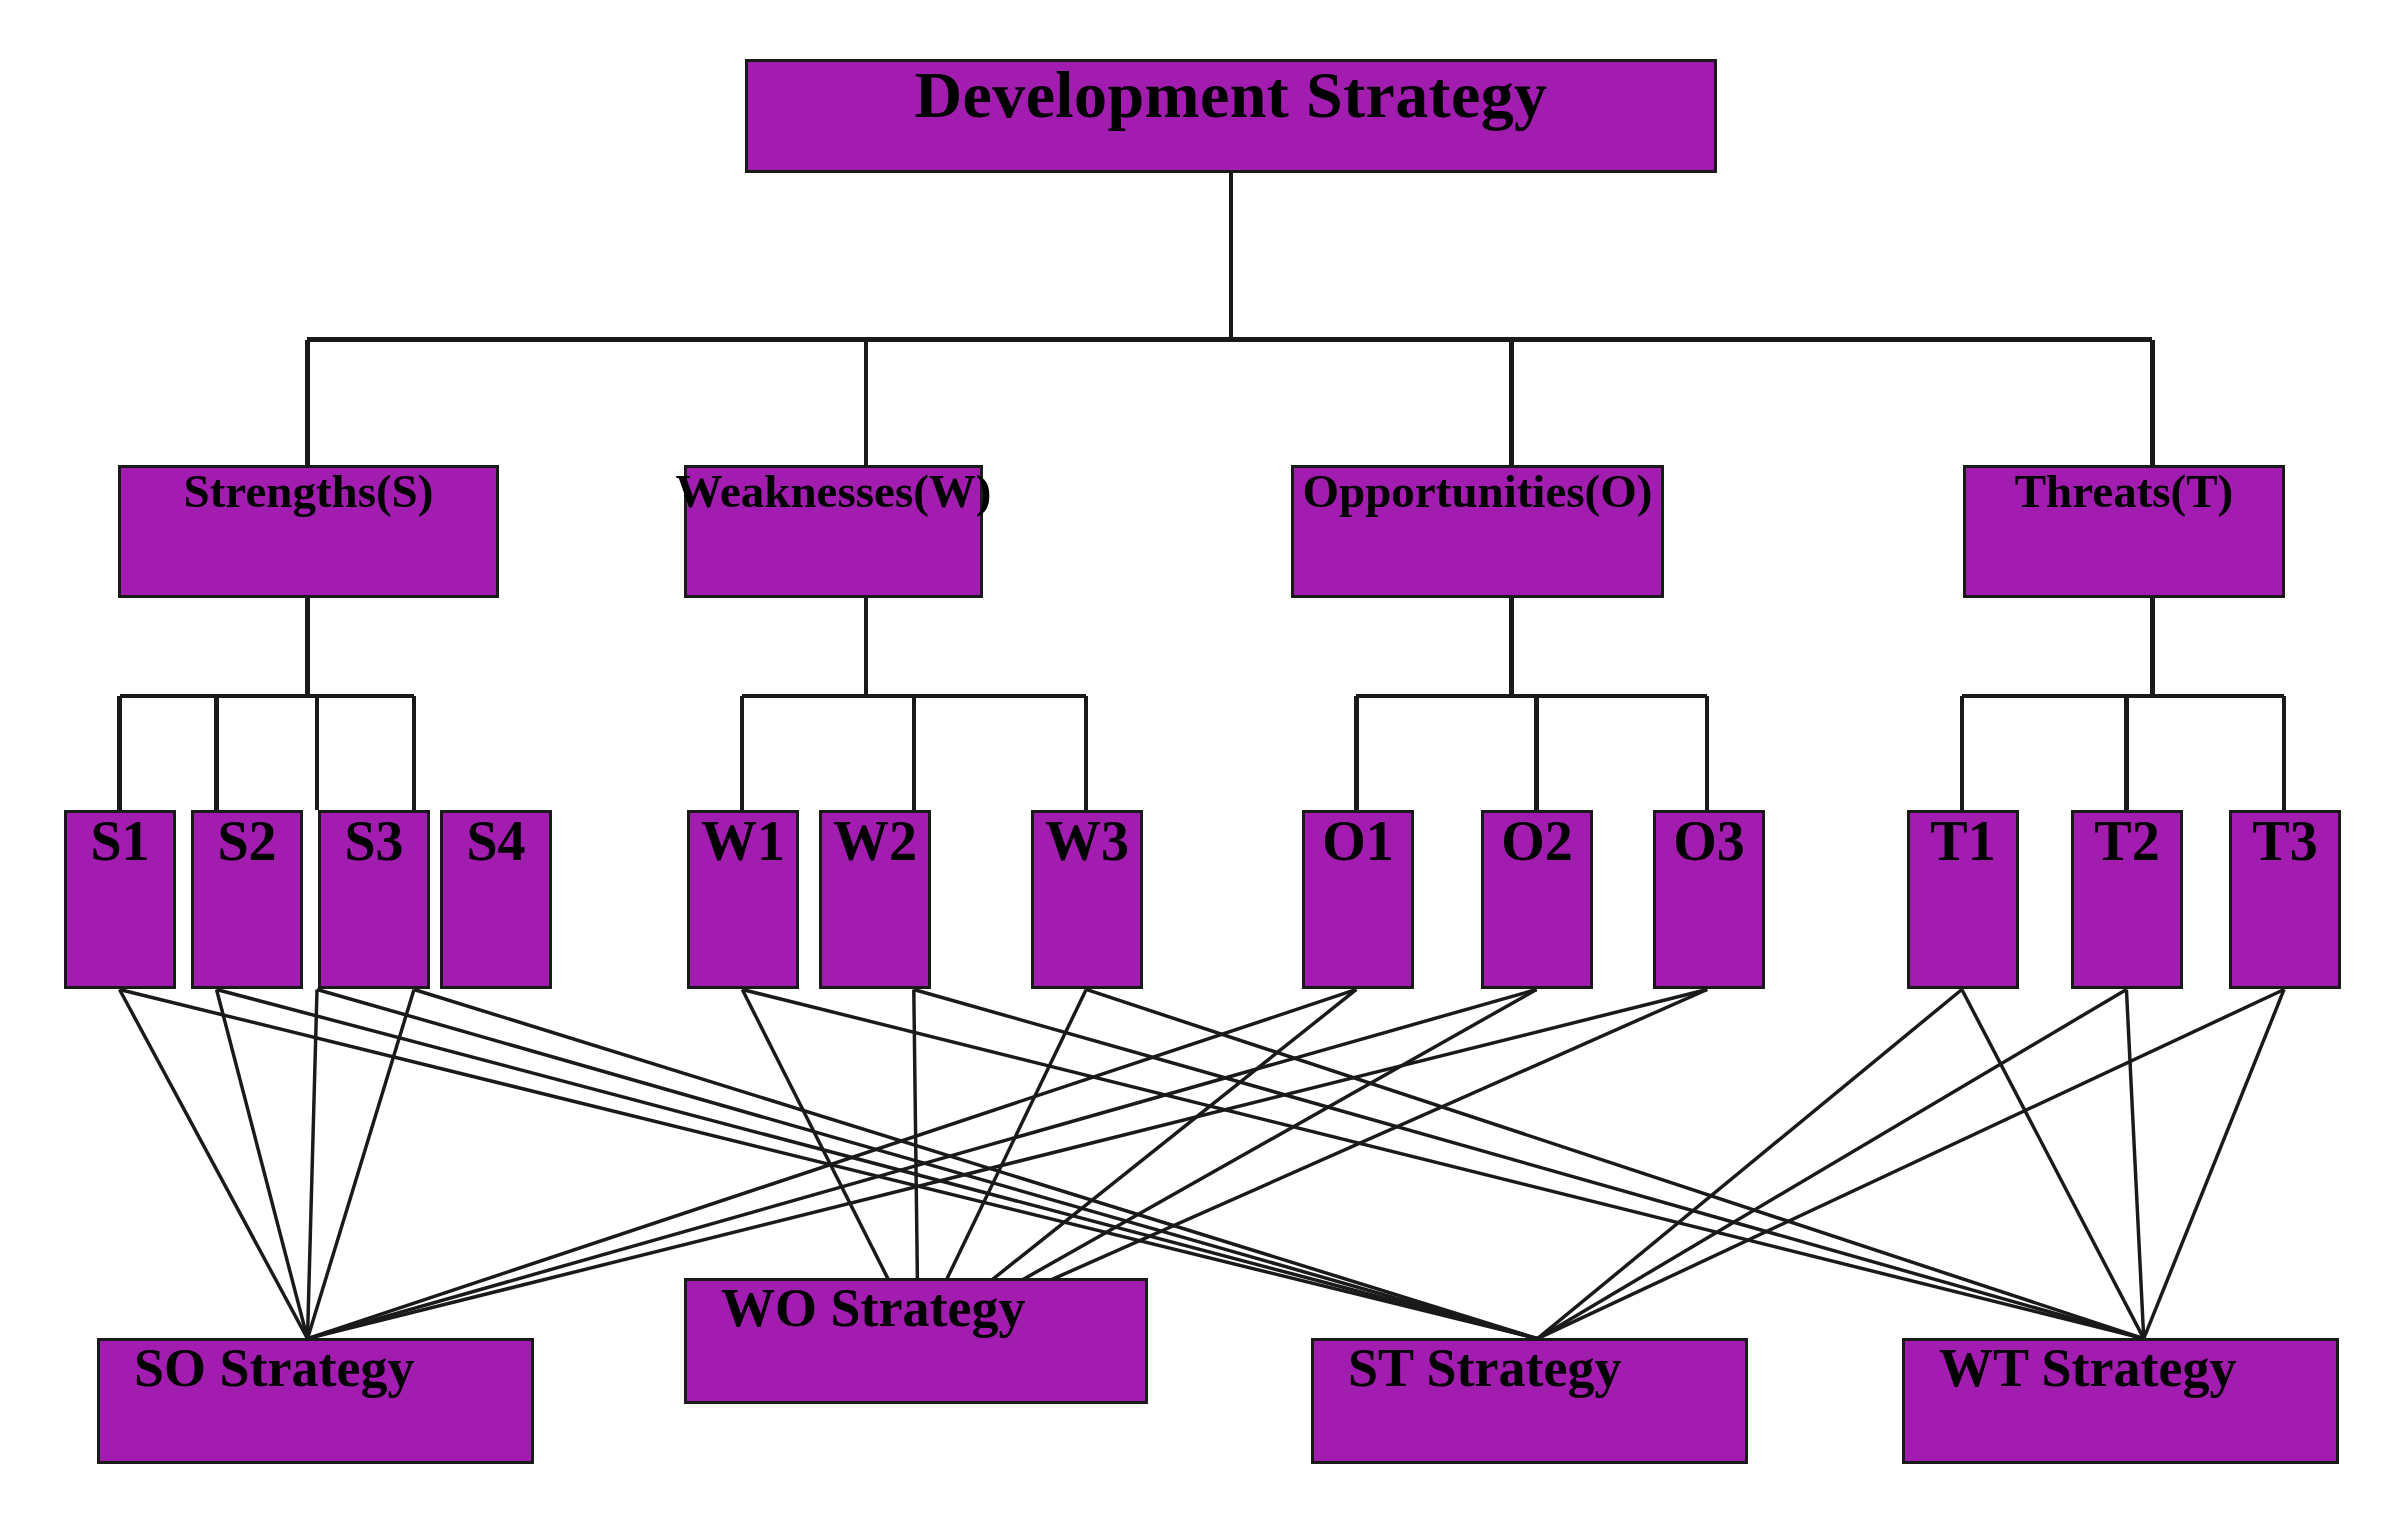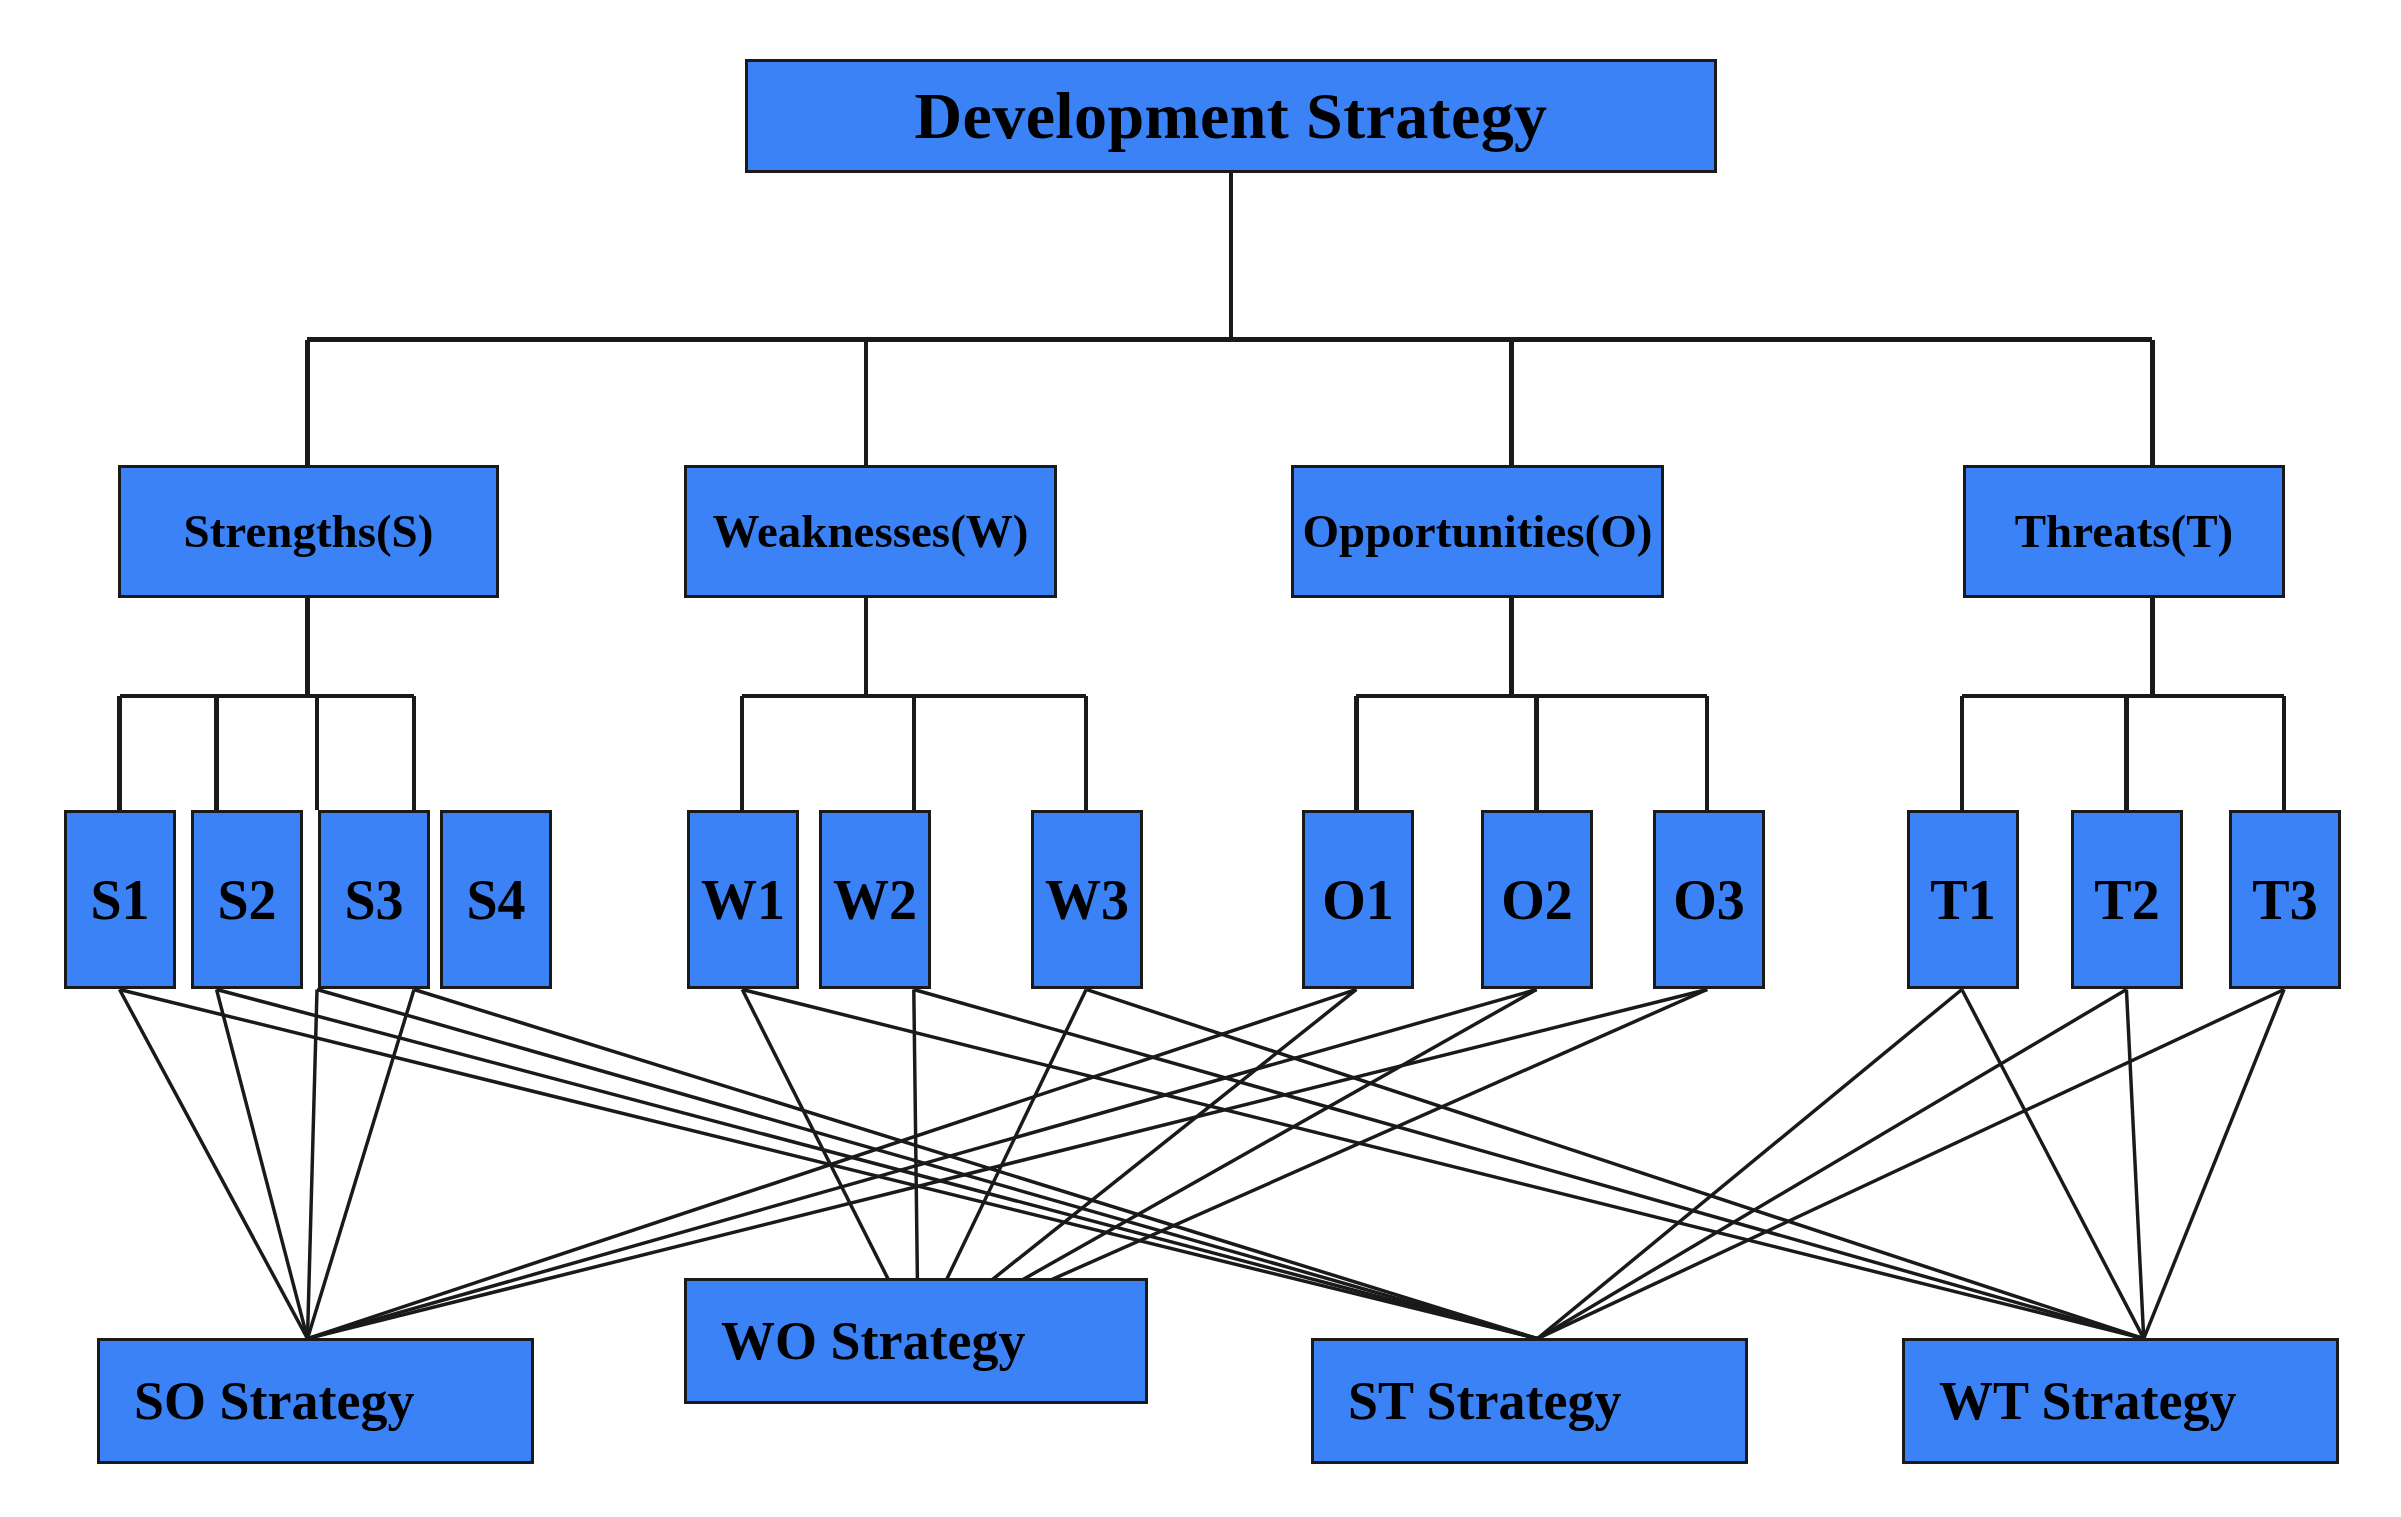--- a/index.html
+++ b/index.html
@@ -19,24 +19,23 @@
     position: absolute;
     left: 0;
     top: 0;
     width: 2401px;
     height: 1518px;
     pointer-events: none;
   }
   .node {
     position: absolute;
     box-sizing: border-box;
-    background: #3b82f6;
+    background: #a21caf;
     border: 3.5px solid #1a1a1a;
     display: flex;
-    align-items: center;
     color: #000000;
     z-index: 5;
   }
   .node.root {
     justify-content: center;
     font-weight: bold;
     font-size: 66px;
     letter-spacing: 0.4px;
   }
   .node.category {
@@ -146,21 +145,21 @@
     </g>
   </svg>
 
   <div class="node root" style="left:745px; top:59px; width:972px; height:114px;">
     <span class="lbl">Development Strategy</span>
   </div>
 
   <div class="node category" style="left:118px; top:465px; width:381px; height:133px;">
     <span class="lbl">Strengths(S)</span>
   </div>
-  <div class="node category" style="left:684px; top:465px; width:373px; height:133px;">
+  <div class="node category" style="left:684px; top:465px; width:299px; height:133px;">
     <span class="lbl">Weaknesses(W)</span>
   </div>
   <div class="node category" style="left:1291px; top:465px; width:373px; height:133px;">
     <span class="lbl">Opportunities(O)</span>
   </div>
   <div class="node category" style="left:1963px; top:465px; width:322px; height:133px;">
     <span class="lbl">Threats(T)</span>
   </div>
 
   <div class="node leaf" style="left:64px; top:810px; width:112px; height:179px;">

